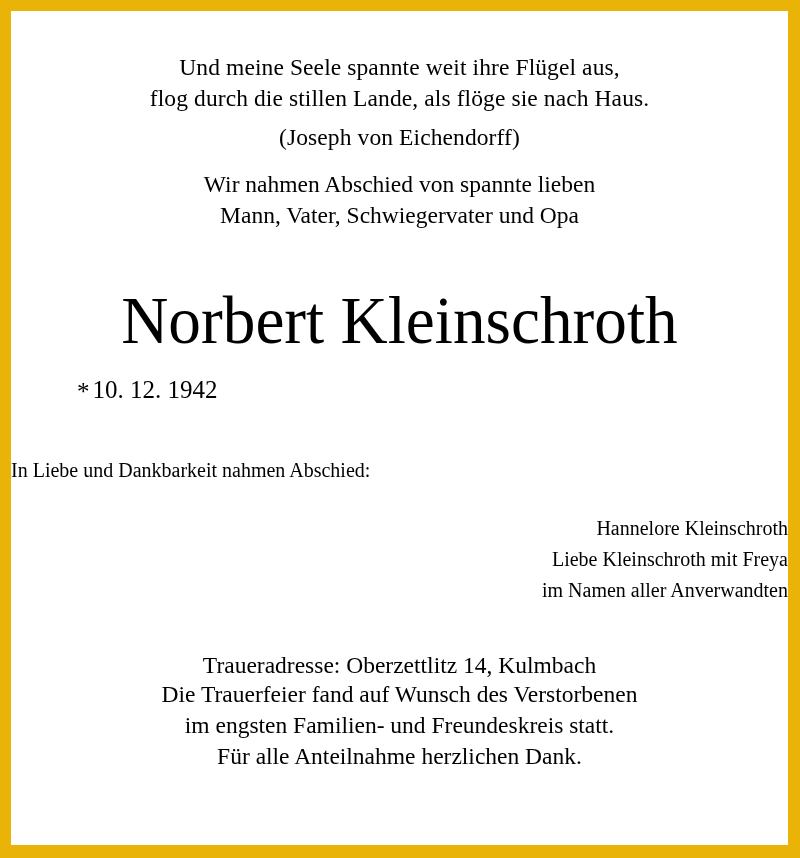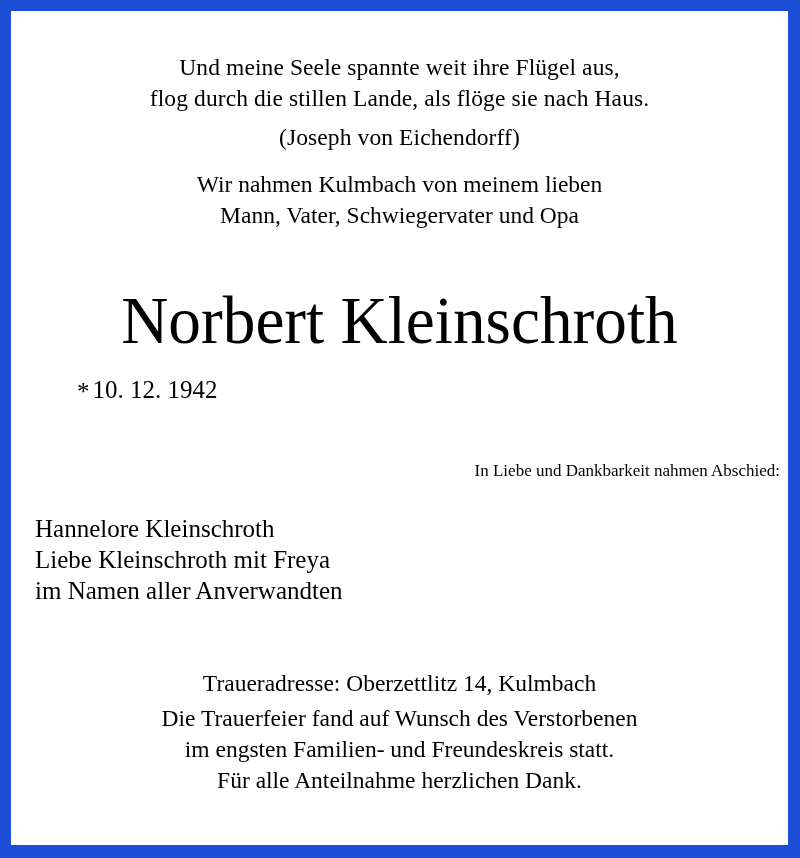--- a/index.html
+++ b/index.html
@@ -12,21 +12,21 @@
   body {
     font-family: "Liberation Serif", "DejaVu Serif", serif;
     color: #000000;
   }
 
   .notice {
     position: relative;
     width: 800px;
     height: 858px;
     box-sizing: border-box;
-    background: #1d4ed8;
+    background: #eab308;
     padding: 11px 12px 13px 11px;
     overflow: hidden;
   }
 
   .notice-inner {
     position: relative;
     width: 100%;
     height: 100%;
     box-sizing: border-box;
     background: #ffffff;
@@ -106,51 +106,51 @@
   .sym-cross {
     font-size: 25px;
   }
 
   
   .mourn-intro {
     position: absolute;
     top: 444px;
     left: 0;
     right: 8px;
+    text-align: left;
+    font-size: 20px;
+    line-height: 31px;
+  }
+
+  .mourners {
+    position: absolute;
+    top: 502px;
+    left: 0;
+    right: 0;
     text-align: right;
-    font-size: 17px;
-    line-height: 31px;
-  }
-
-  .mourners {
-    position: absolute;
-    top: 502px;
-    left: 0;
-    right: 0;
-    text-align: left;
-    font-size: 25px;
+    font-size: 20px;
     line-height: 31px;
     padding-left: 24px;
   }
 
   
   .address {
     position: absolute;
-    top: 657px;
+    top: 639px;
     left: 0;
     right: 0;
     text-align: center;
     font-size: 23.5px;
     line-height: 31px;
   }
 
   
   .closing {
     position: absolute;
-    top: 692px;
+    top: 668px;
     left: 0;
     right: 0;
     text-align: center;
     font-size: 23.5px;
     line-height: 31px;
   }
 
   .line {
     display: block;
     white-space: nowrap;
@@ -162,21 +162,21 @@
 <div class="notice">
   <div class="notice-inner">
 
     <div class="poem">
       <span class="line">Und meine Seele spannte weit ihre Flügel aus,</span>
       <span class="line">flog durch die stillen Lande, als flöge sie nach Haus.</span>
       <span class="line poem-attrib">(Joseph von Eichendorff)</span>
     </div>
 
     <div class="farewell">
-      <span class="line">Wir nahmen Kulmbach von meinem lieben</span>
+      <span class="line">Wir nahmen Abschied von spannte lieben</span>
       <span class="line">Mann, Vater, Schwiegervater und Opa</span>
     </div>
 
     <div class="name">Norbert Kleinschroth</div>
 
     <div class="dates">
       <span class="date-birth">
         <span class="sym sym-star">*</span><span>10. 12. 1942</span>
       </span>
     </div>

